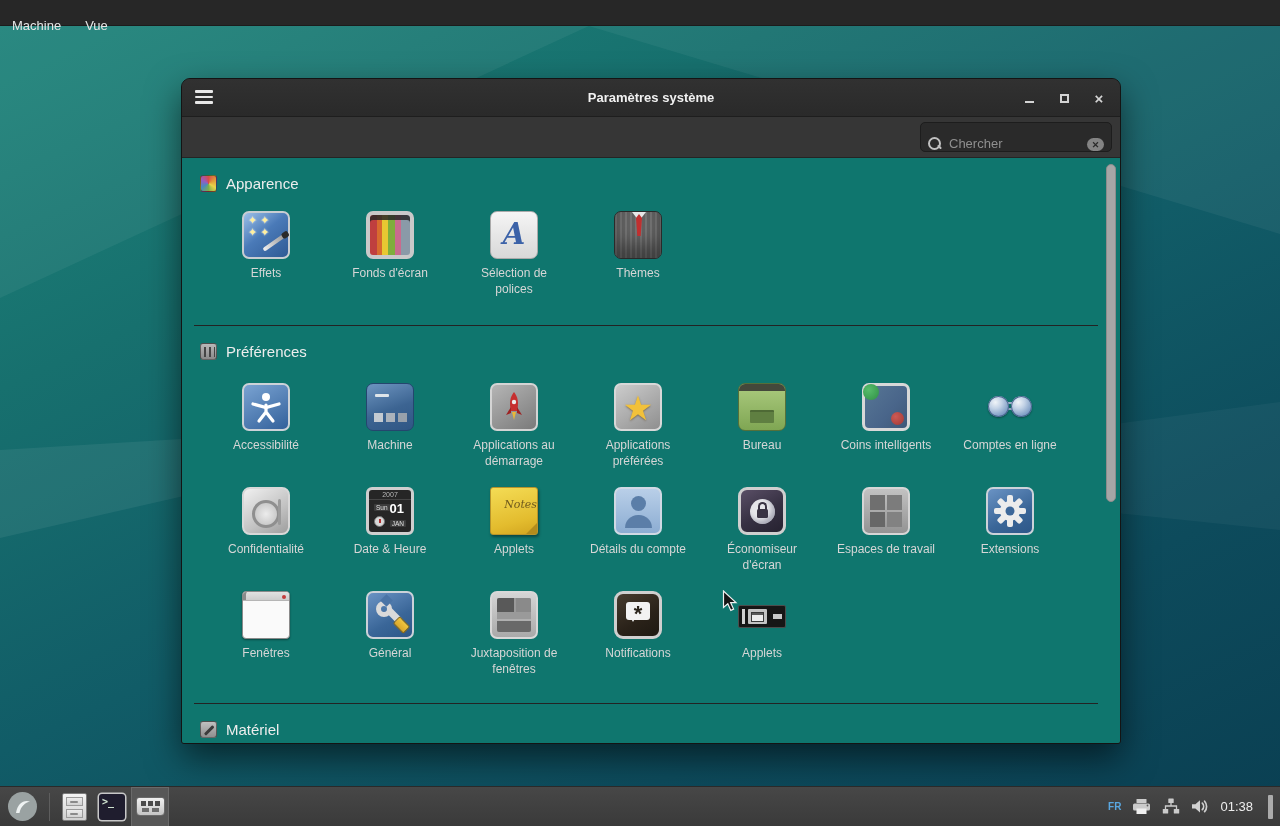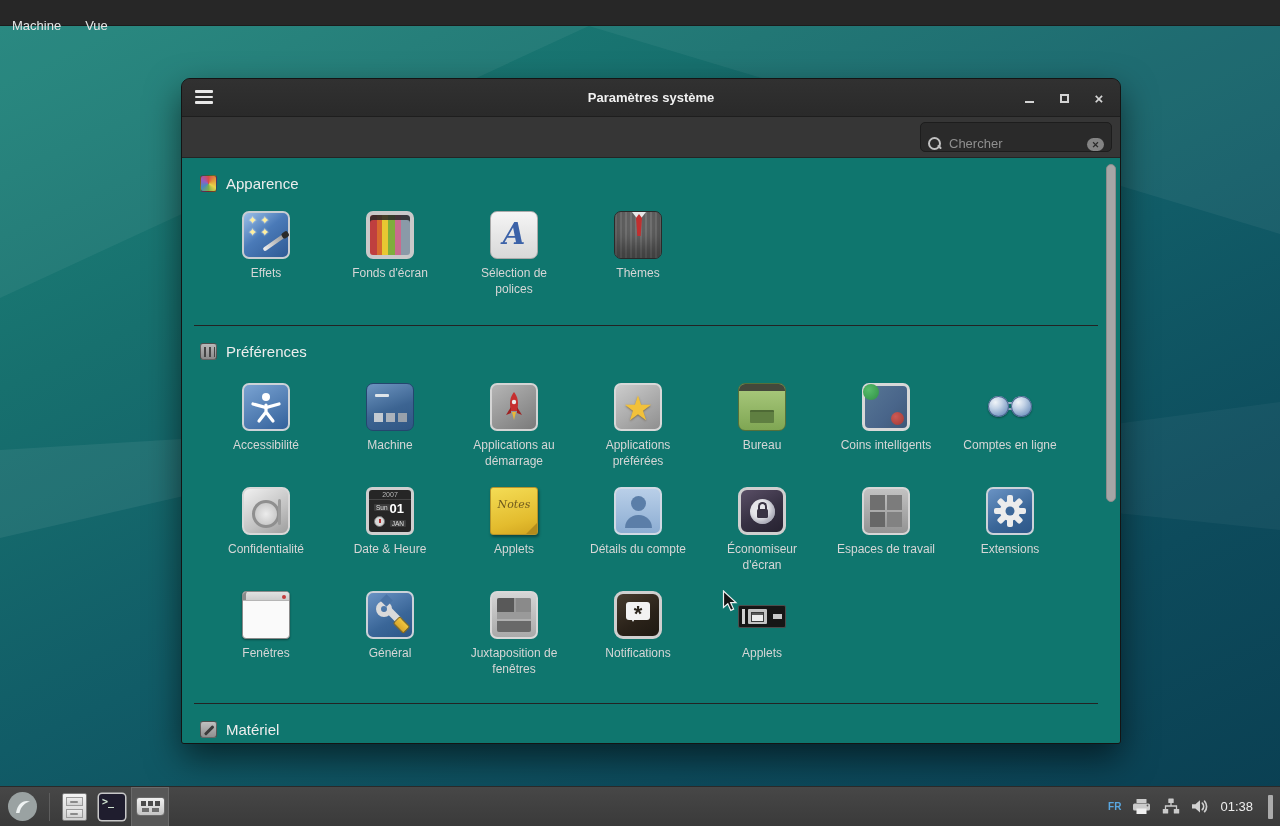--- a/index.html
+++ b/index.html
@@ -111,21 +111,21 @@
   .t-datetime { background:#262626; border:3px solid #cfcfcf; border-radius:6px; }
   .dt-year { position:absolute; left:0; right:0; top:1px; text-align:center; font-size:7px; color:#b8b8b8; border-bottom:1px solid #454545; padding-bottom:1px; }
   .dt-sun { position:absolute; left:5px; top:14px; font-size:6.5px; color:#e0e0e0; background:#3c3c3c; padding:0 2px; border-radius:1px; }
   .dt-day { position:absolute; right:7px; top:11px; font-size:13px; font-weight:bold; color:#ffffff; }
   .dt-jan { position:absolute; right:5px; bottom:5px; font-size:6.5px; color:#e0e0e0; background:#3c3c3c; padding:0 2px; border-radius:1px; }
   .dt-clock { position:absolute; left:5px; bottom:5px; width:11px; height:11px; border-radius:50%; background:#d8d8d8; border:1px solid #777; }
   .dt-clock::before { content:""; position:absolute; left:4px; top:2px; width:1.5px; height:4px; background:#b03030; }
 
   .t-desklets { background:linear-gradient(165deg,#f4dc55 0%,#e3bc2e 70%,#d2a51f 100%); border:1px solid #b8942a; border-radius:3px; box-shadow:1px 2px 3px rgba(0,0,0,.4); }
   .t-desklets::after { content:""; position:absolute; right:0; bottom:0; width:0; height:0; border-style:solid; border-width:0 0 11px 11px; border-color:transparent transparent #b28c1c transparent; }
-  .note-text { display:block; margin-top:10px; text-align:center; font-family:"DejaVu Serif",serif; font-style:italic; font-size:11px; color:#6f5a1d; }
+  .note-text { display:block; margin-top:10px; text-align:right; font-family:"DejaVu Serif",serif; font-style:italic; font-size:11px; color:#6f5a1d; }
 
   .t-account { background:linear-gradient(#b9cfe8 0%,#8cadd2 100%); border:2px solid #d0d9e4; }
   .t-account::before { content:""; position:absolute; left:15px; top:7px; width:15px; height:15px; border-radius:50%; background:#5b7ea8; }
   .t-account::after { content:""; position:absolute; left:9px; bottom:5px; width:27px; height:13px; border-radius:14px 14px 0 0; background:#5b7ea8; }
 
   .t-screensaver { background:linear-gradient(150deg,#5a4f66 0%,#363042 55%,#262230 100%); border:3px solid #cfcfcf; border-radius:9px; display:flex; align-items:center; justify-content:center; }
   .ss-disc { width:25px; height:25px; border-radius:50%; background:#e6e6ea; position:relative; box-shadow:inset -3px -3px 5px rgba(120,120,140,.55); }
   .ss-shackle { position:absolute; left:8px; top:3px; width:9px; height:8px; border:2.5px solid #3a3444; border-bottom:none; border-radius:5px 5px 0 0; }
   .ss-body { position:absolute; left:7px; top:10px; width:11px; height:9px; background:#3a3444; border-radius:1.5px; }
 

